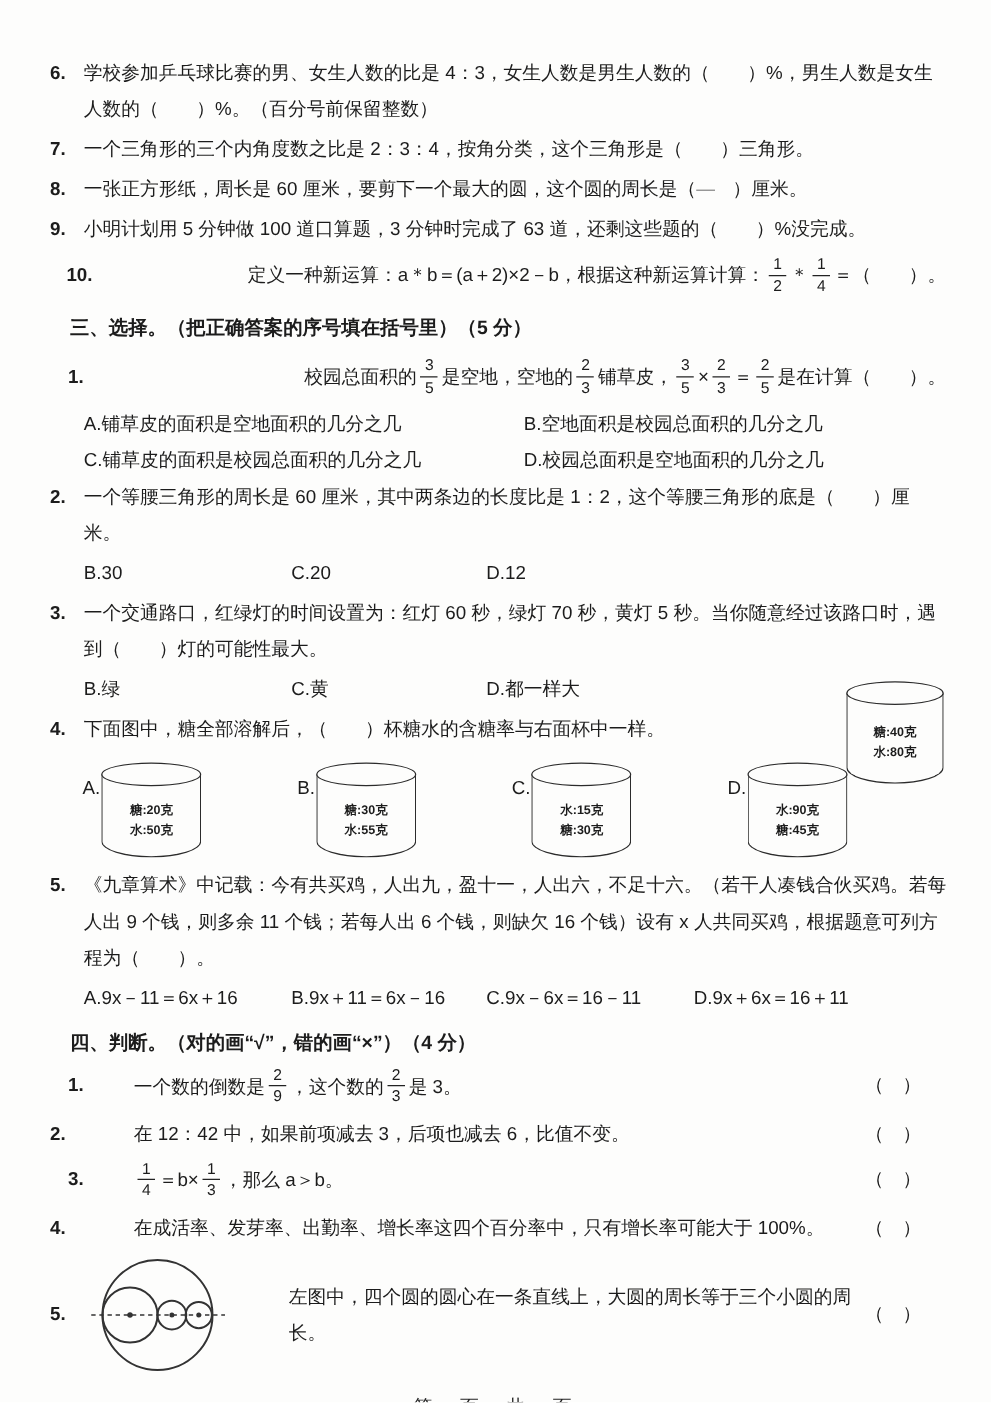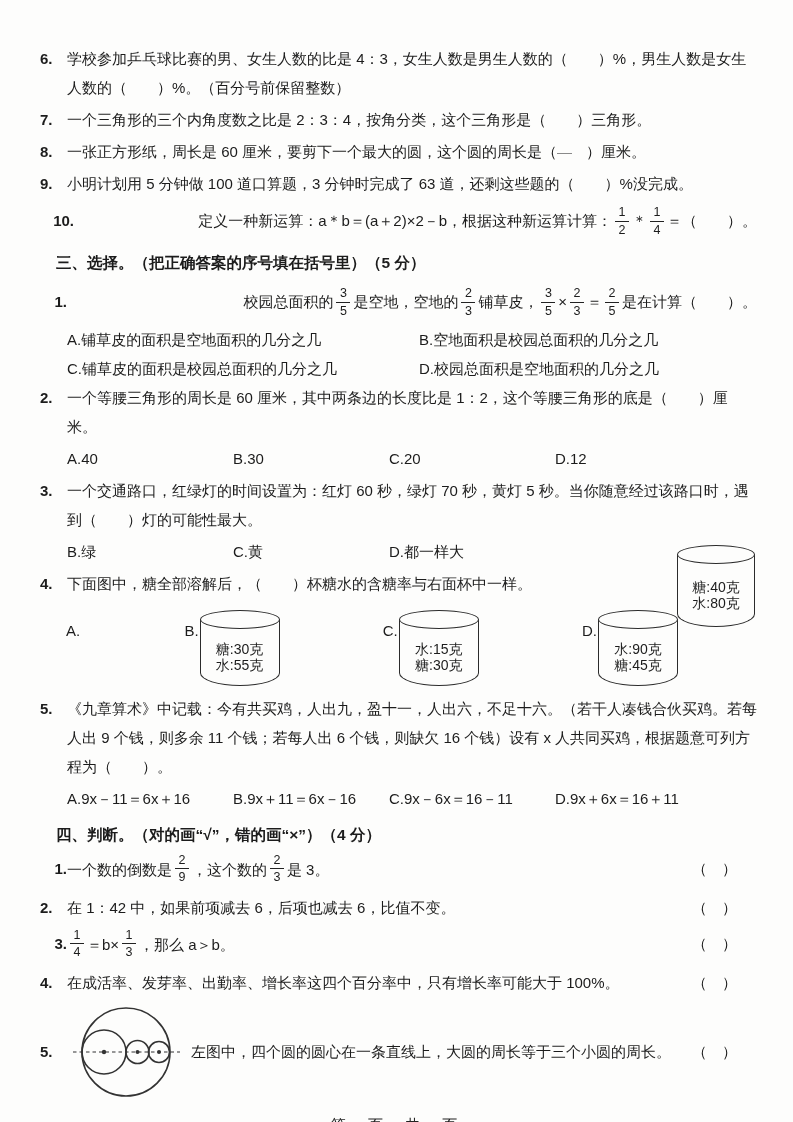--- a/index.html
+++ b/index.html
@@ -49,27 +49,27 @@
     border: 1.6px solid #2b2b2b; border-top: none;
     border-radius: 0 0 50% 50% / 0 0 13px 13px;
     background: #fdfdfc;
     display: flex; flex-direction: column; align-items: center; justify-content: center;
     padding-top: 10px;
   }
   .cup-top {
     position: absolute; left: 0; top: 0; width: 100%; height: 19px;
     border: 1.6px solid #2b2b2b; border-radius: 50%; background: #fdfdfc;
   }
-  .cup-line { font-size: 14px; line-height: 16px; font-weight: 400; white-space: nowrap; }
+  .cup-line { font-size: 10px; line-height: 16px; font-weight: 700; white-space: nowrap; }
   .refcup { position: absolute; right: 2px; top: -24px; }
   .refcup .cup { width: 78px; height: 82px; }
 
   
   .jrow { display: flex; align-items: flex-start; line-height: 29px; margin-bottom: 7px; }
-  .jrow .qtext { flex: 1; display: flex; align-items: center; flex-wrap: wrap; }
+  .jrow .qtext { flex: 1; display: flex; align-items: center; flex-wrap: wrap; margin-left: 40px; }
   .jparen { flex: none; margin-left: auto; padding-right: 20px; }
   .jfig { display: flex; align-items: center; }
   .jfig svg { flex: none; margin: 0 6px 0 0; }
 
   .footer { text-align: center; margin-top: 16px; font-size: 15px; letter-spacing: 9px; color: #222; }
 </style>
 </head>
 <body>
 
 <div class="sheet">
@@ -134,21 +134,20 @@
     <div class="opts2">
       <span>C.铺草皮的面积是校园总面积的几分之几</span>
       <span>D.校园总面积是空地面积的几分之几</span>
     </div>
 
     <div class="q">
       <span class="qno">2.</span>
       <span class="qtext">一个等腰三角形的周长是 60 厘米，其中两条边的长度比是 1：2，这个等腰三角形的底是（　　）厘米。</span>
     </div>
     <div class="opts4">
-      <span>A.40</span>
       <span>B.30</span>
       <span>C.20</span>
       <span>D.12</span>
     </div>
 
     <div class="q">
       <span class="qno">3.</span>
       <span class="qtext">一个交通路口，红绿灯的时间设置为：红灯 60 秒，绿灯 70 秒，黄灯 5 秒。当你随意经过该路口时，遇到（　　）灯的可能性最大。</span>
     </div>
     <div class="opts4">
@@ -158,20 +157,27 @@
     </div>
 
     <div class="q4wrap">
       <div class="q">
         <span class="qno">4.</span>
         <span class="qtext">下面图中，糖全部溶解后，（　　）杯糖水的含糖率与右面杯中一样。</span>
       </div>
       <div class="cupsrow">
         <div class="cupitem">
           <span class="cuplabel">A.</span>
+          <div class="cup">
+            <div class="cup-body">
+              <span class="cup-line">糖:20克</span>
+              <span class="cup-line">水:50克</span>
+            </div>
+            <div class="cup-top"></div>
+          </div>
         </div>
         <div class="cupitem">
           <span class="cuplabel">B.</span>
           <div class="cup">
             <div class="cup-body">
               <span class="cup-line">糖:30克</span>
               <span class="cup-line">水:55克</span>
             </div>
             <div class="cup-top"></div>
           </div>
@@ -235,21 +241,21 @@
             <span class="fd">3</span>
           </span>
           <span>是 3。</span>
       </span>
       <span class="jparen">（　）</span>
     </div>
 
     <div class="jrow">
       <span class="qno">2.</span>
       <span class="qtext">
-          <span>在 1：42 中，如果前项减去 6，后项也减去 6，比值不变。</span>
+          <span>在 12：42 中，如果前项减去 3，后项也减去 6，比值不变。</span>
         </span>
       <span class="jparen">（　）</span>
     </div>
 
     <div class="jrow mline">
       <span class="qno">3.</span>
       <span class="qtext">
           <span class="frac">
             <span class="fn">1</span>
             <span class="fd">4</span>

